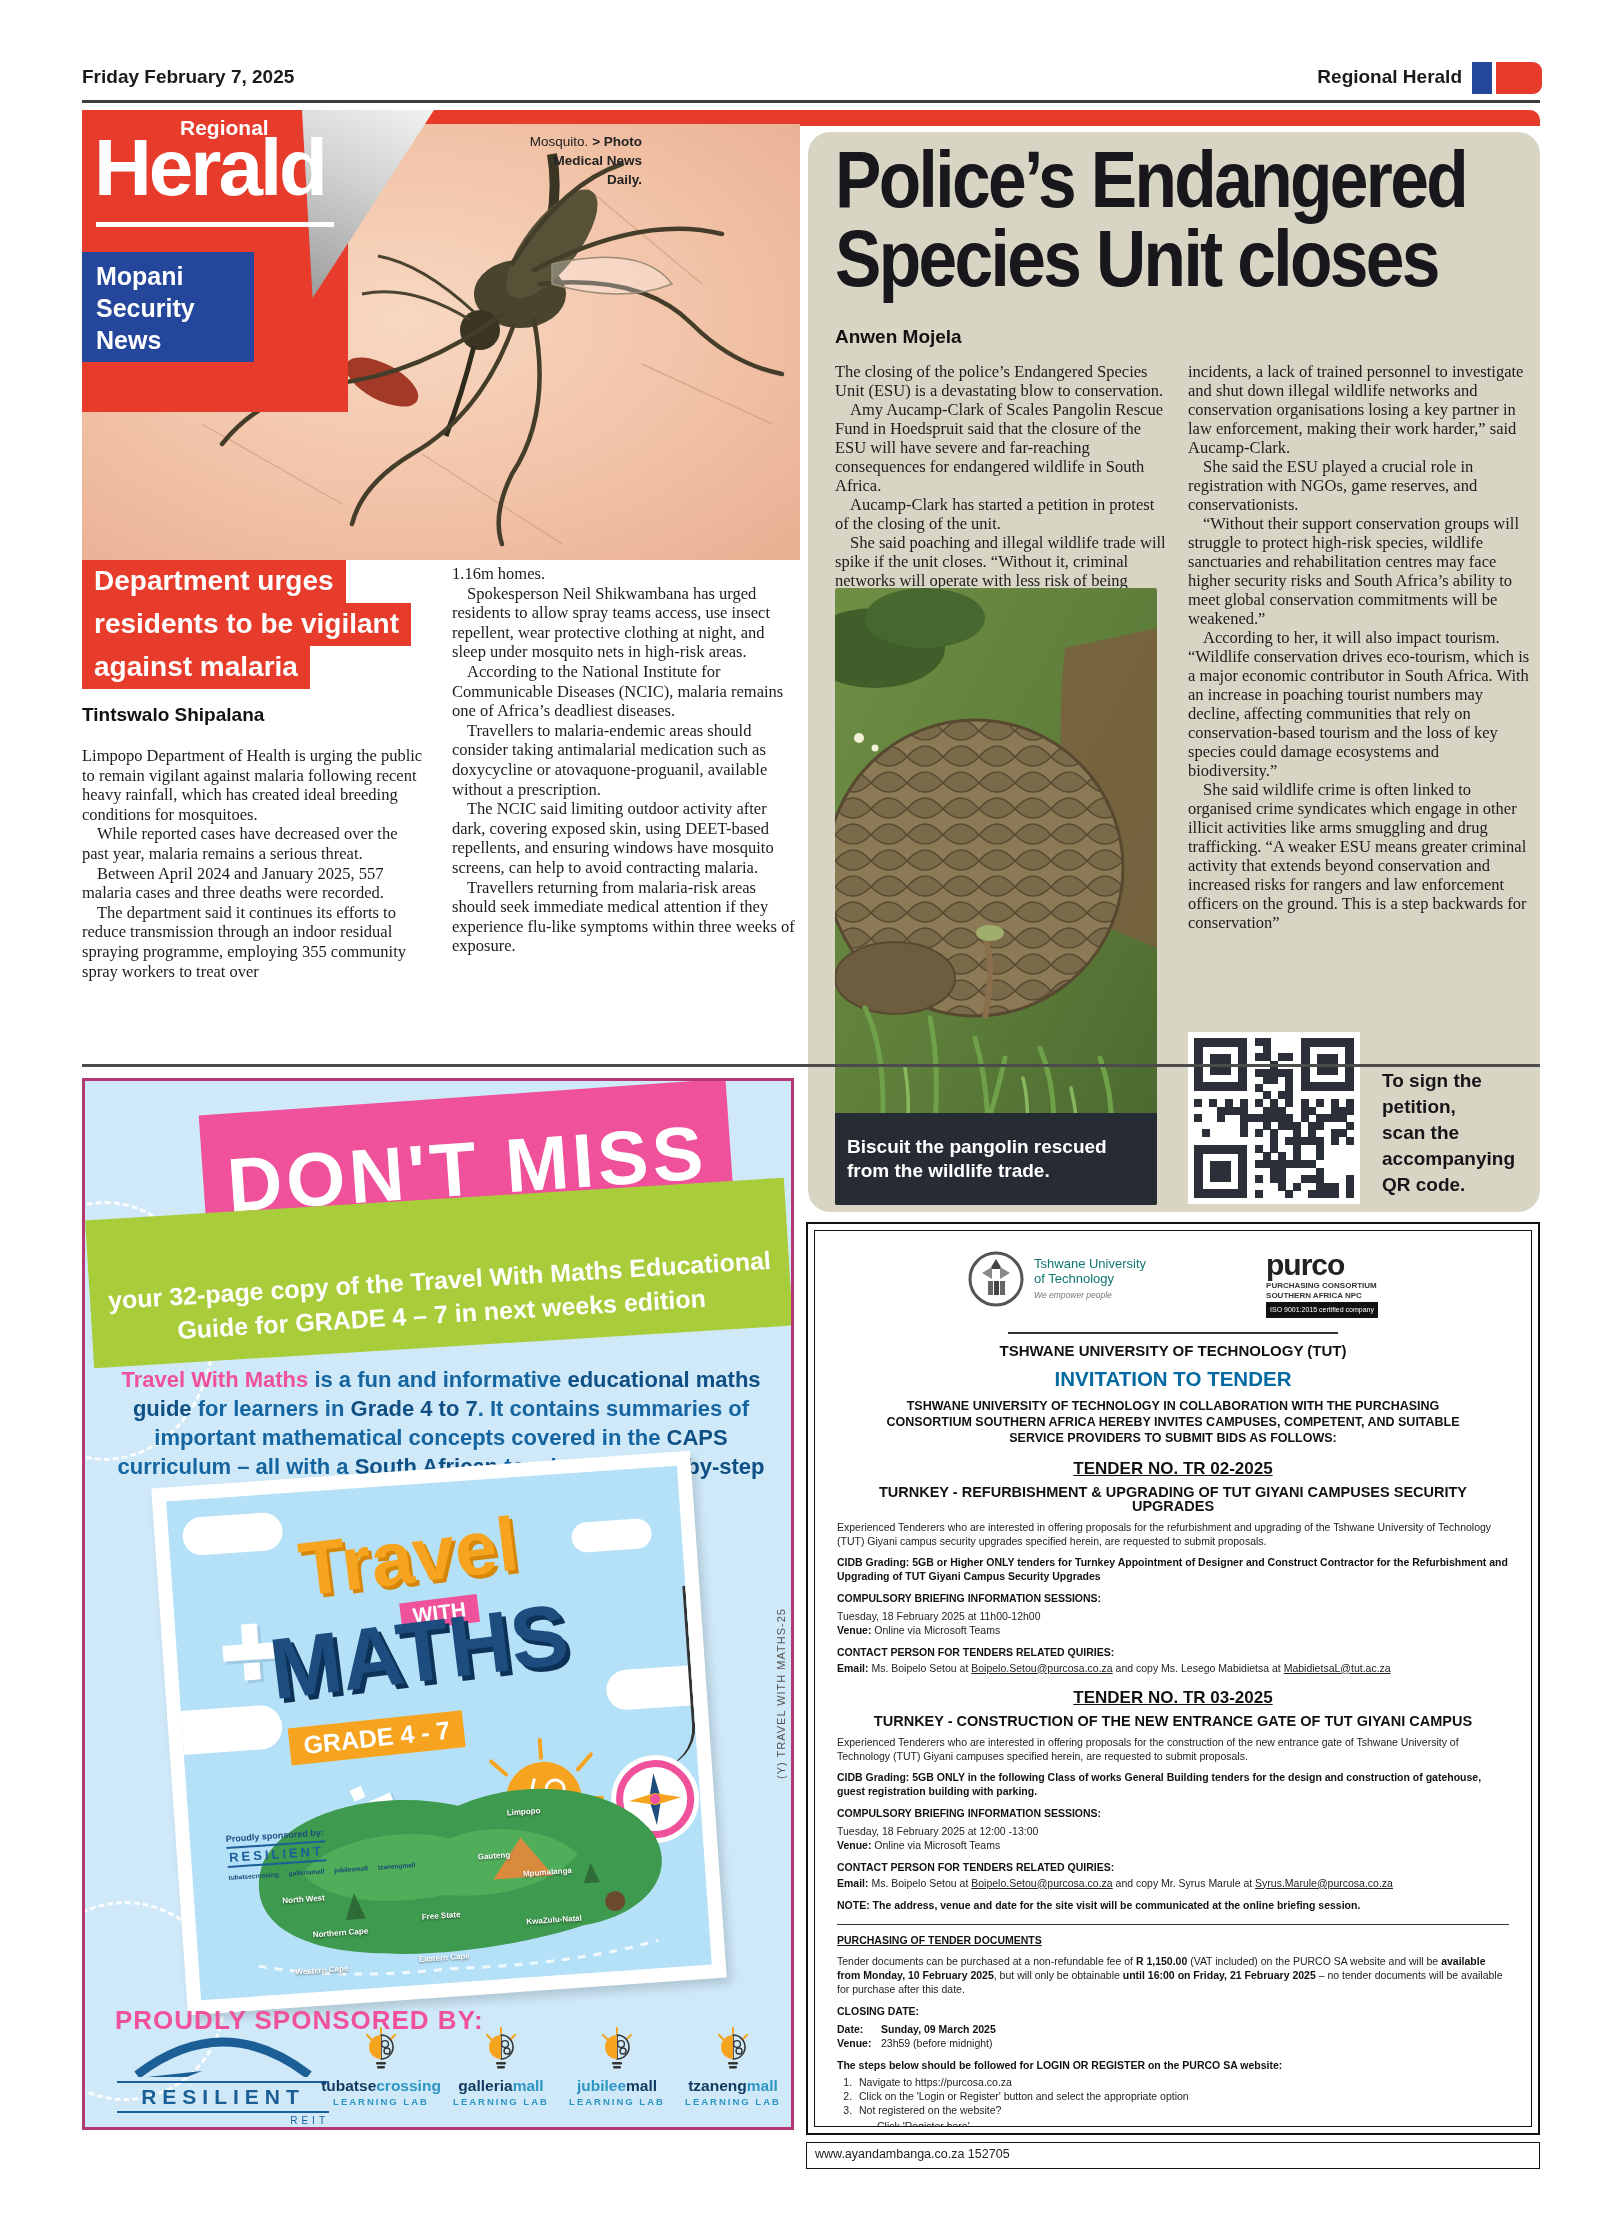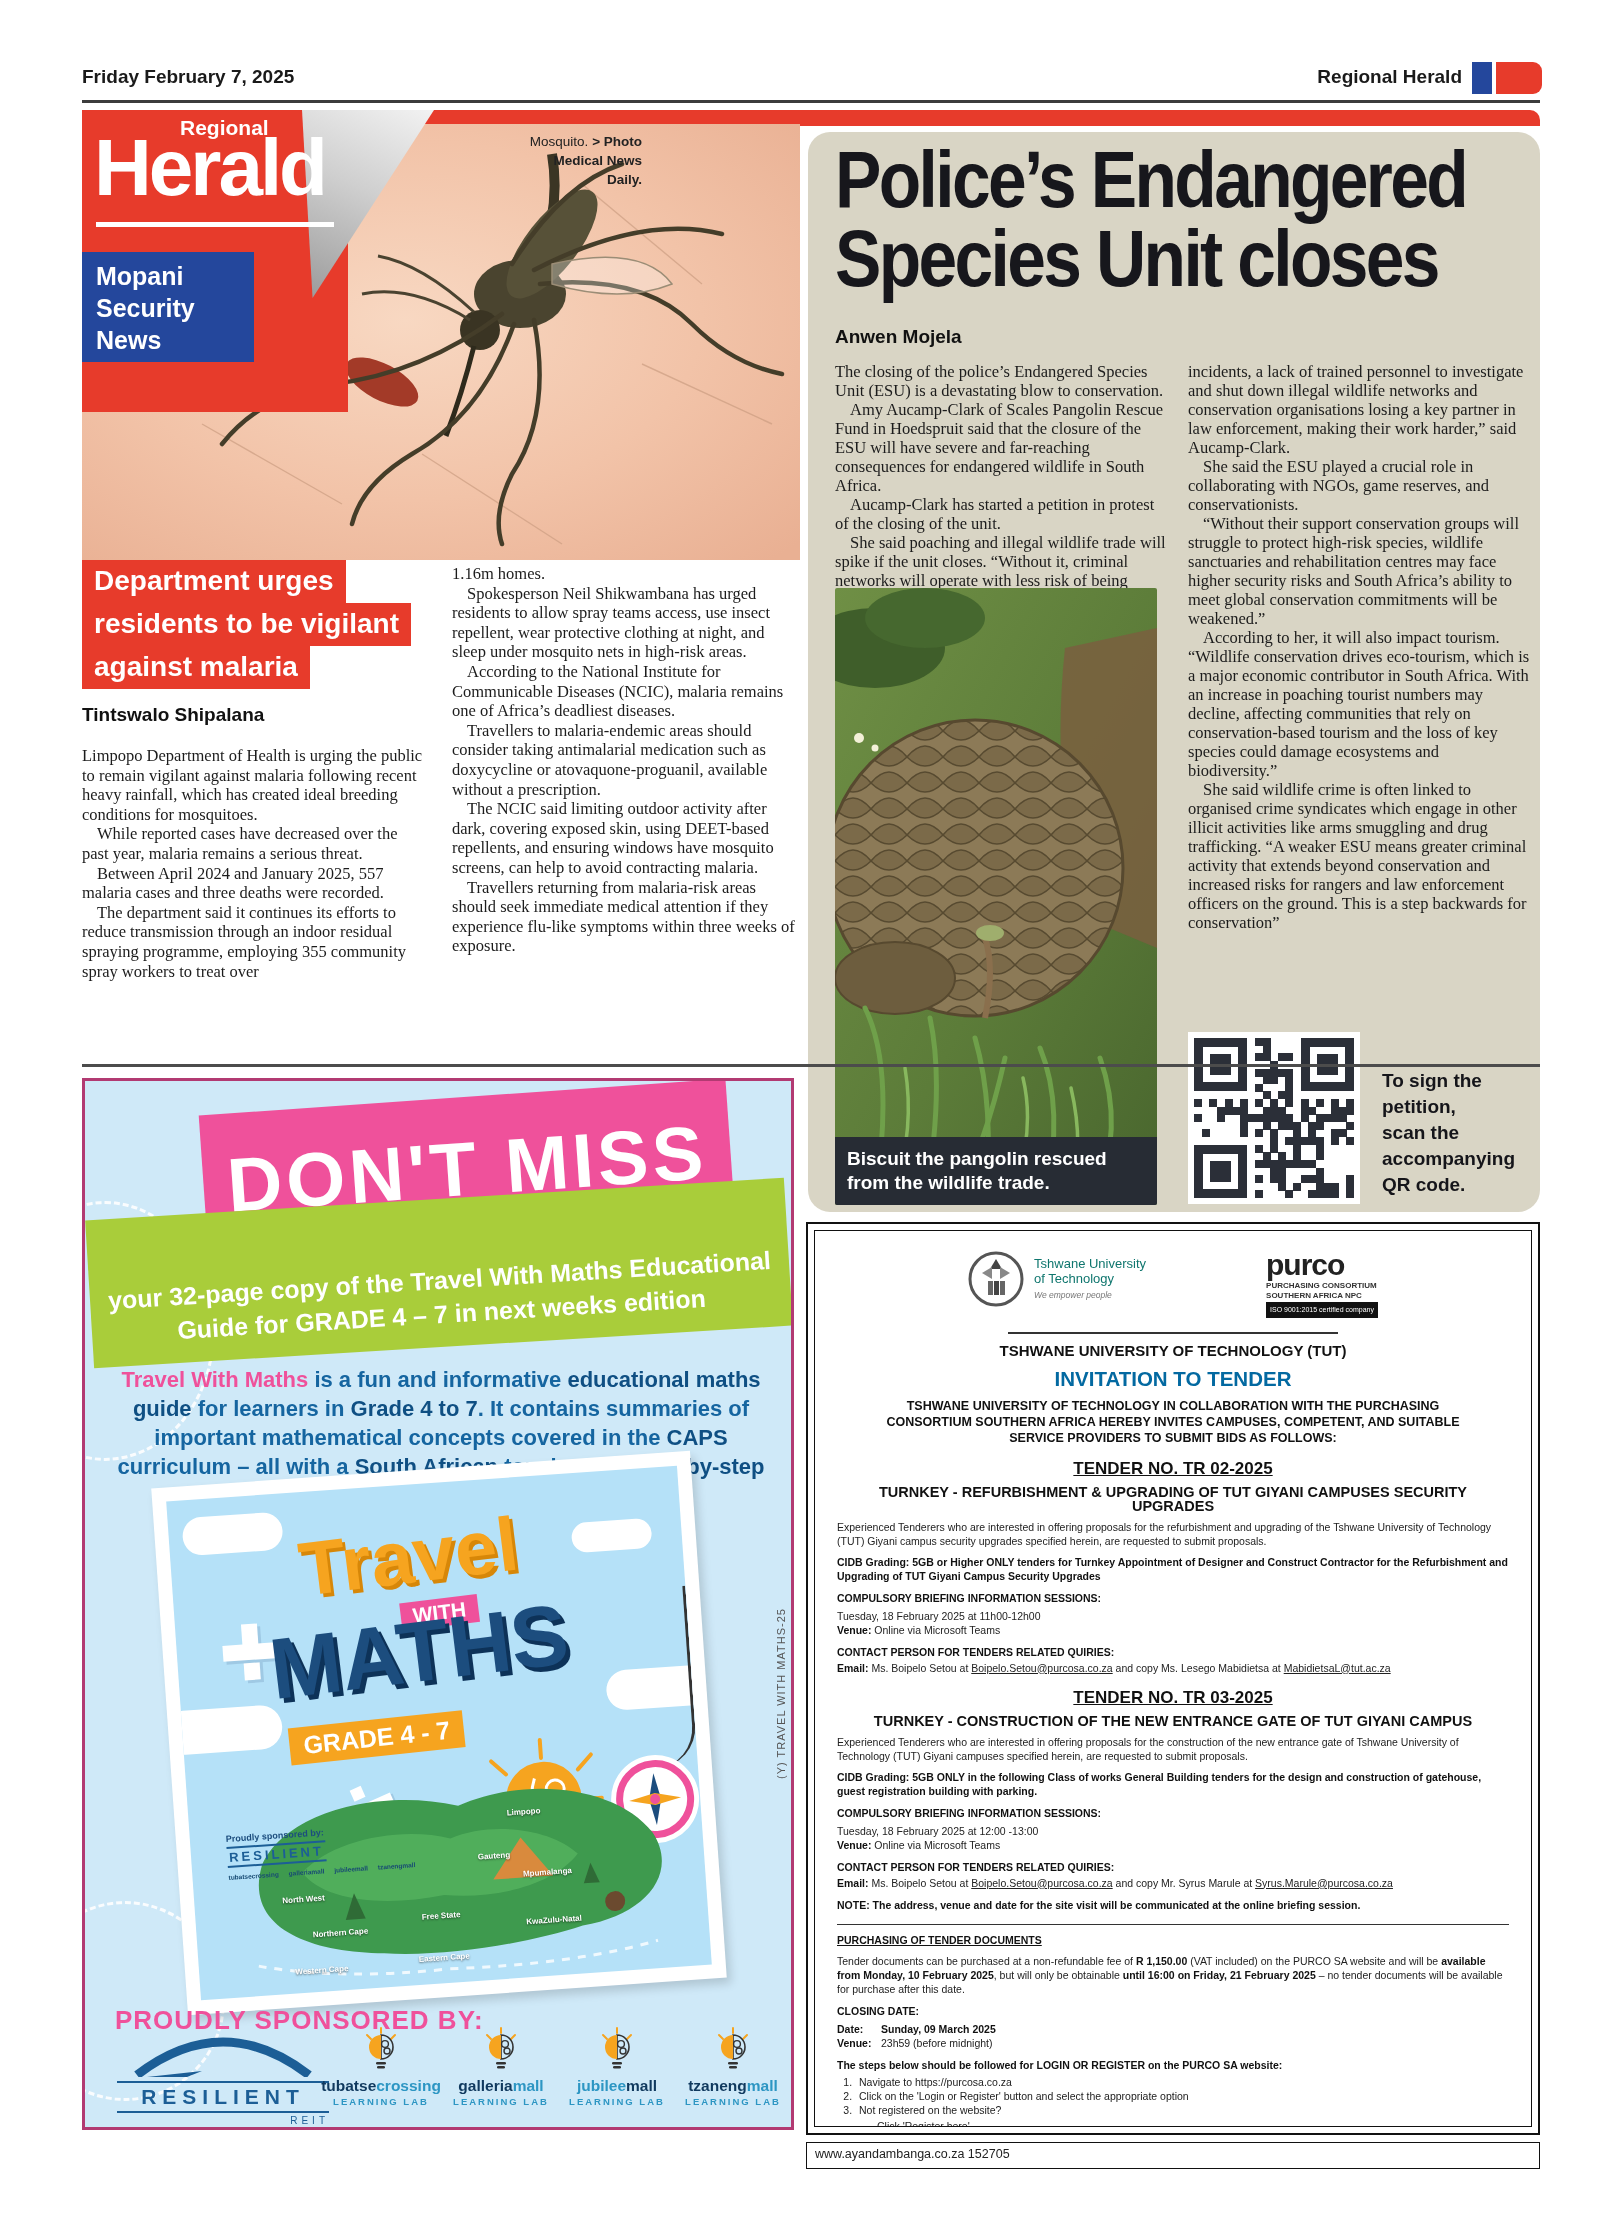--- a/index.html
+++ b/index.html
@@ -48,21 +48,21 @@
   .pol-headline { left:835px; top:140px; width:700px; color:#17171c; }
   .pol-headline div { font-size:79px; line-height:79px; font-weight:800; letter-spacing:-3px;
                       transform:scaleX(.88); transform-origin:left top; white-space:nowrap; }
   .pol-byline { left:835px; top:326px; font-size:19px; font-weight:700; color:#111; }
   .pol-col1 { left:835px; top:362px; width:332px; height:470px; overflow:hidden; }
   .pol-col2 { left:1188px; top:362px; width:342px; height:662px; overflow:hidden; }
   .pol-col1 p, .pol-col2 p { line-height:19px; }
 
   .pangolin-fig { left:835px; top:588px; width:322px; height:617px; overflow:hidden; border-radius:2px; }
   .pangolin-cap { position:absolute; left:0; bottom:0; width:100%; background:#272c34; color:#fff;
-                  font-size:19px; font-weight:700; line-height:24px; padding:10px 12px; }
+                  font-size:19px; font-weight:700; line-height:24px; padding:22px 12px; }
 
   .qr-box { left:1188px; top:1032px; width:172px; height:172px; background:#fff; }
   .qr-inner { position:absolute; left:6px; top:6px; width:160px; height:160px; }
   .qr-mods i { position:absolute; width:8px; height:8px; background:#2b2f38; }
   .qf { position:absolute; width:53px; height:53px; border:9px solid #2b2f38; background:#fff; }
   .qf::after { content:""; position:absolute; inset:7px; background:#2b2f38; }
   .qf.tl { left:0; top:0; } .qf.tr { right:0; top:0; } .qf.bl { left:0; bottom:0; }
   .qr-note { left:1382px; top:1068px; width:155px; font-size:19px; font-weight:700; line-height:26px; color:#15151a; }
 
   .mid-rule { left:82px; top:1064px; width:1458px; height:3px; background:#4c4c4c; }
@@ -254,21 +254,21 @@
   <div class="abs pol-byline">Anwen Mojela</div>
   <div class="abs pol-col1 body-text">
     <p>The closing of the police’s Endangered Species Unit (ESU) is a devastating blow to conservation.</p>
     <p>Amy Aucamp-Clark of Scales Pangolin Rescue Fund in Hoedspruit said that the closure of the ESU will have severe and far-reaching consequences for endangered wildlife in South Africa.</p>
     <p>Aucamp-Clark has started a petition in protest of the closing of the unit.</p>
     <p>She said poaching and illegal wildlife trade will spike if the unit closes. “Without it, criminal networks will operate with less risk of being caught, leading to more scales, horns, tusks, and skins smuggled across borders.”</p>
     <p>According to her, the loss of expertise and the rapid response are also problematic. “The ESU was staffed with highly trained officers who understood the complexities of wildlife crime. Their absence means slower response times to wildlife emergencies, including poaching</p>
   </div>
   <div class="abs pol-col2 body-text">
     <p>incidents, a lack of trained personnel to investigate and shut down illegal wildlife networks and conservation organisations losing a key partner in law enforcement, making their work harder,” said Aucamp-Clark.</p>
-    <p>She said the ESU played a crucial role in collaborating with NGOs, game reserves, and conservationists.</p>
+    <p>She said the ESU played a crucial role in registration with NGOs, game reserves, and conservationists.</p>
     <p>“Without their support conservation groups will struggle to protect high-risk species, wildlife sanctuaries and rehabilitation centres may face higher security risks and South Africa’s ability to meet global conservation commitments will be weakened.”</p>
     <p>According to her, it will also impact tourism. “Wildlife conservation drives eco-tourism, which is a major economic contributor in South Africa. With an increase in poaching tourist numbers may decline, affecting communities that rely on conservation-based tourism and the loss of key species could damage ecosystems and biodiversity.”</p>
     <p>She said wildlife crime is often linked to organised crime syndicates which engage in other illicit activities like arms smuggling and drug trafficking. “A weaker ESU means greater criminal activity that extends beyond conservation and increased risks for rangers and law enforcement officers on the ground. This is a step backwards for conservation”</p>
   </div>
 
   <figure class="abs pangolin-fig">
     <svg width="322" height="617" viewBox="0 0 322 617">
       <defs>
         <linearGradient id="grass" x1="0" y1="0" x2="1" y2="1">
           <stop offset="0%" stop-color="#6f8f45"></stop>

